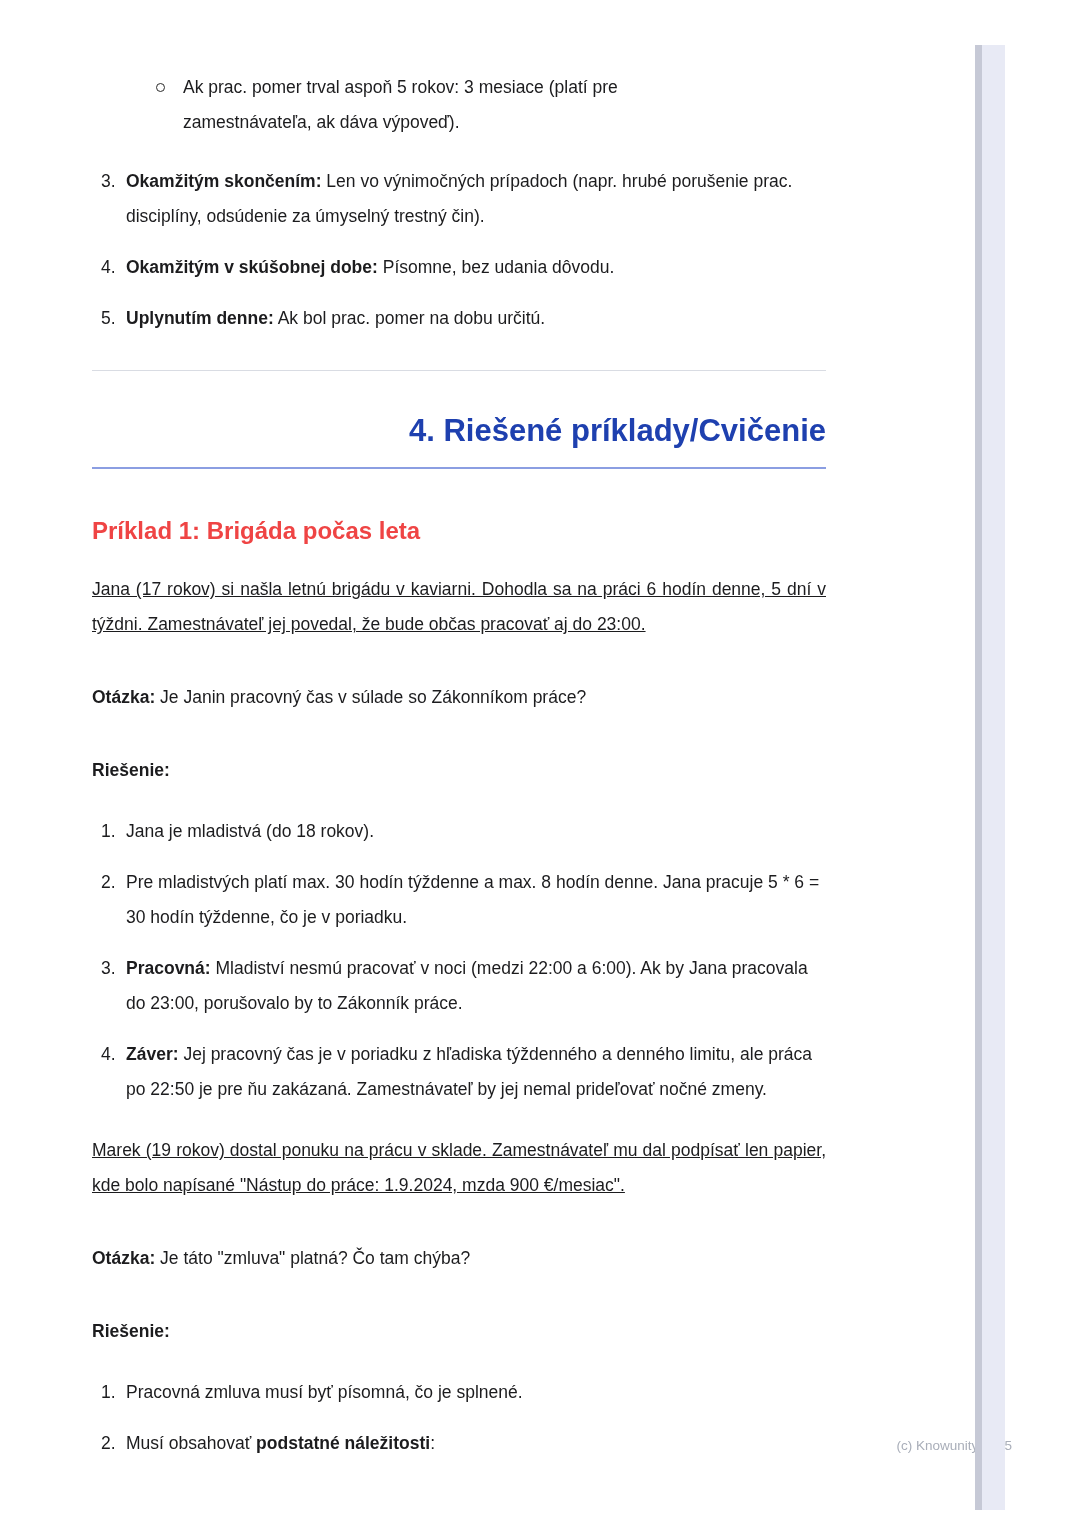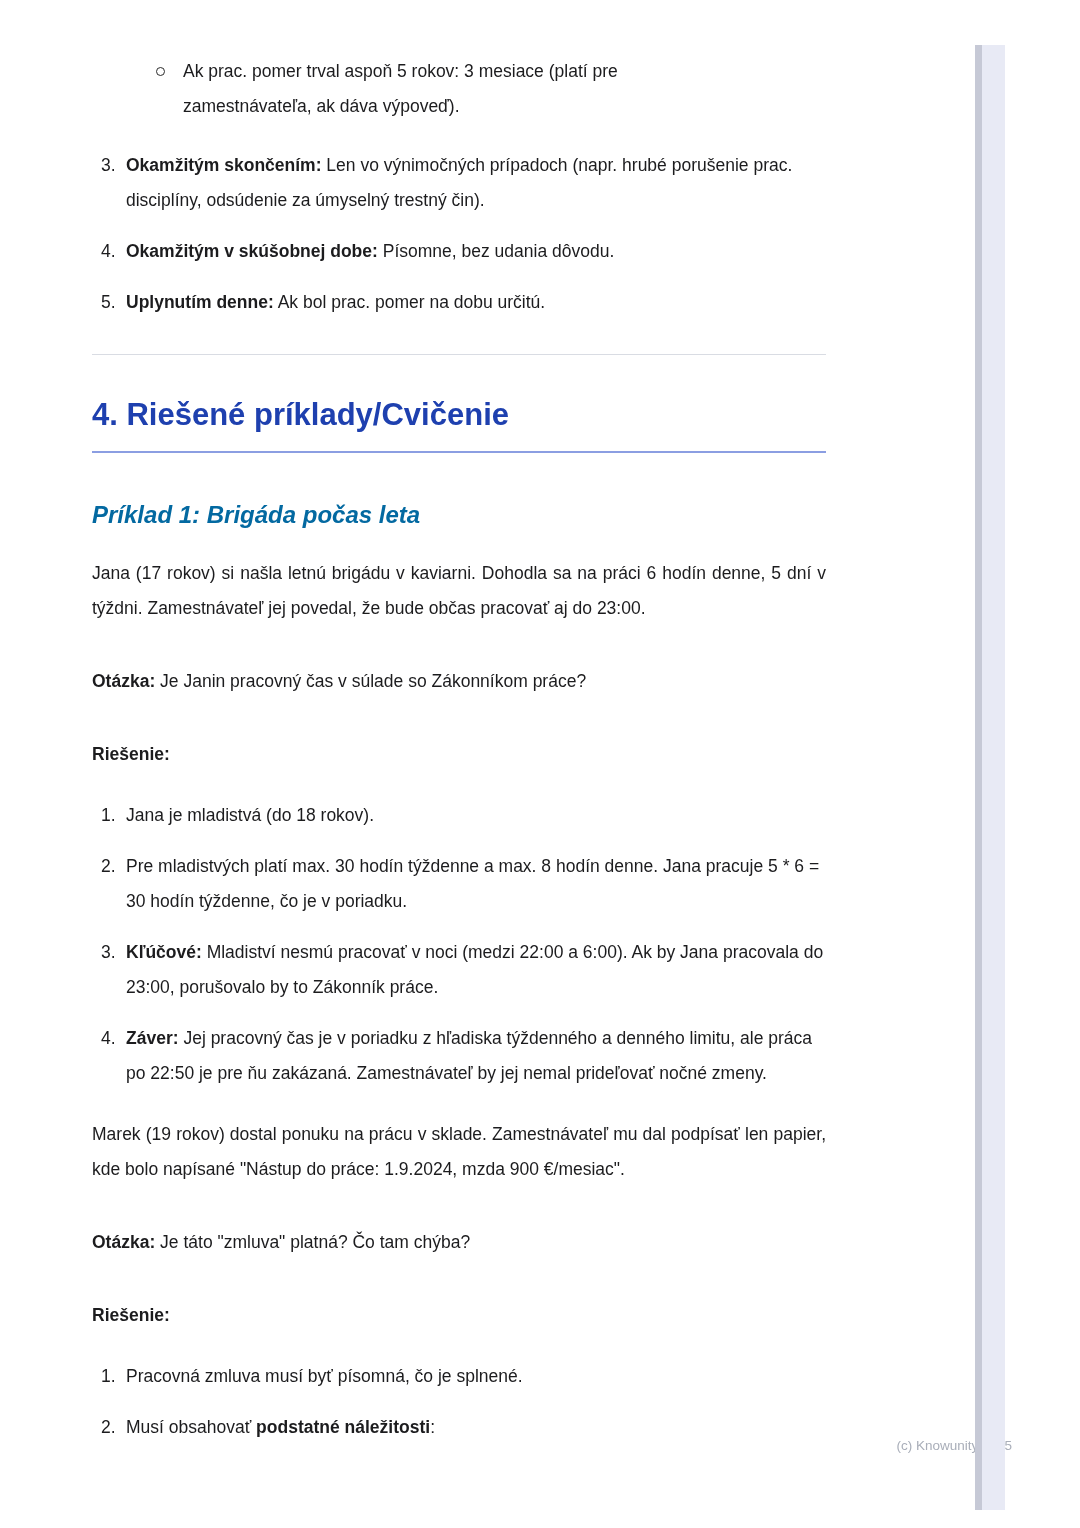--- a/index.html
+++ b/index.html
@@ -8,21 +8,21 @@
     height: 1528px;
     background: #ffffff;
     font-family: "Liberation Sans", sans-serif;
     color: #1c1c1e;
     position: relative;
     overflow: hidden;
   }
   .content {
     position: absolute;
     left: 92px;
-    top: 0;
+    top: 16px;
     width: 734px;
     padding-top: 54px;
     font-size: 17.5px;
     line-height: 2.0;
   }
   .b { font-weight: bold; }
 
   
   .sub-bullet {
     display: flex;
@@ -60,32 +60,33 @@
   }
 
   h1.section-title {
     font-size: 31px;
     line-height: 1.3;
     color: #1e40af;
     margin: 40px 0 0 0;
     padding-bottom: 16px;
     border-bottom: 2px solid #8b9ee2;
     font-weight: bold;
+    text-align: right;
   }
   h2.example-title {
     font-size: 24px;
     line-height: 1.3;
-    color: #0369a1;
+    color: #ef4444;
     margin: 46px 0 0 0;
     font-weight: bold;
-    font-style: italic;
   }
   p.para {
     margin: 26px 0 0 0;
     text-align: justify;
+    text-decoration: underline;
   }
   p.label-line { margin: 38px 0 0 0; }
   .after-solution { margin-top: 26px; }
 
   
   .watermark {
     position: absolute;
     top: 1438px;
     right: 68px;
     font-size: 13.5px;
@@ -151,21 +152,21 @@
     <div class="li">
       <span class="li-num">1.</span>
       <div class="li-body"><span></span><span class="b"></span><span>Jana je mladistvá (do 18 rokov).</span></div>
     </div>
     <div class="li">
       <span class="li-num">2.</span>
       <div class="li-body"><span></span><span class="b"></span><span>Pre mladistvých platí max. 30 hodín týždenne a max. 8 hodín denne. Jana pracuje 5 * 6 = 30 hodín týždenne, čo je v poriadku.</span></div>
     </div>
     <div class="li">
       <span class="li-num">3.</span>
-      <div class="li-body"><span></span><span class="b">Kľúčové:</span><span> Mladiství nesmú pracovať v noci (medzi 22:00 a 6:00). Ak by Jana pracovala do 23:00, porušovalo by to Zákonník práce.</span></div>
+      <div class="li-body"><span></span><span class="b">Pracovná:</span><span> Mladiství nesmú pracovať v noci (medzi 22:00 a 6:00). Ak by Jana pracovala do 23:00, porušovalo by to Zákonník práce.</span></div>
     </div>
     <div class="li">
       <span class="li-num">4.</span>
       <div class="li-body"><span></span><span class="b">Záver:</span><span> Jej pracovný čas je v poriadku z hľadiska týždenného a denného limitu, ale práca po 22:50 je pre ňu zakázaná. Zamestnávateľ by jej nemal prideľovať nočné zmeny.</span></div>
     </div>
   </div>
 
 
   <p class="para">Marek (19 rokov) dostal ponuku na prácu v sklade. Zamestnávateľ mu dal podpísať len papier, kde bolo napísané "Nástup do práce: 1.9.2024, mzda 900 €/mesiac".</p>
 

